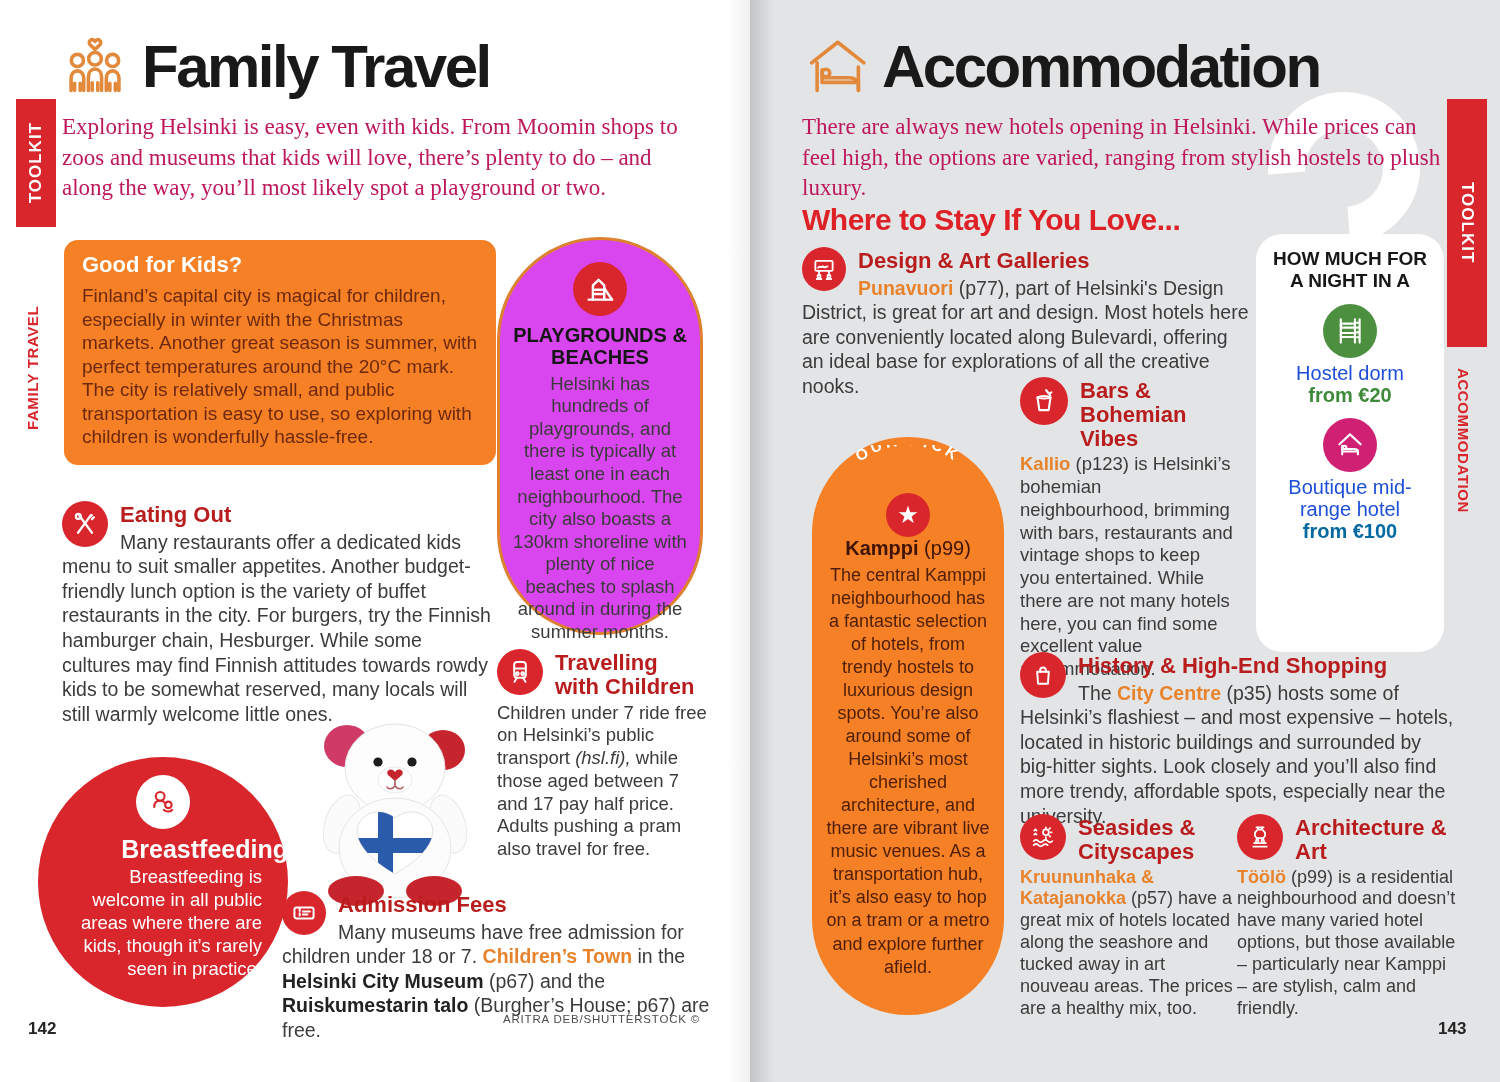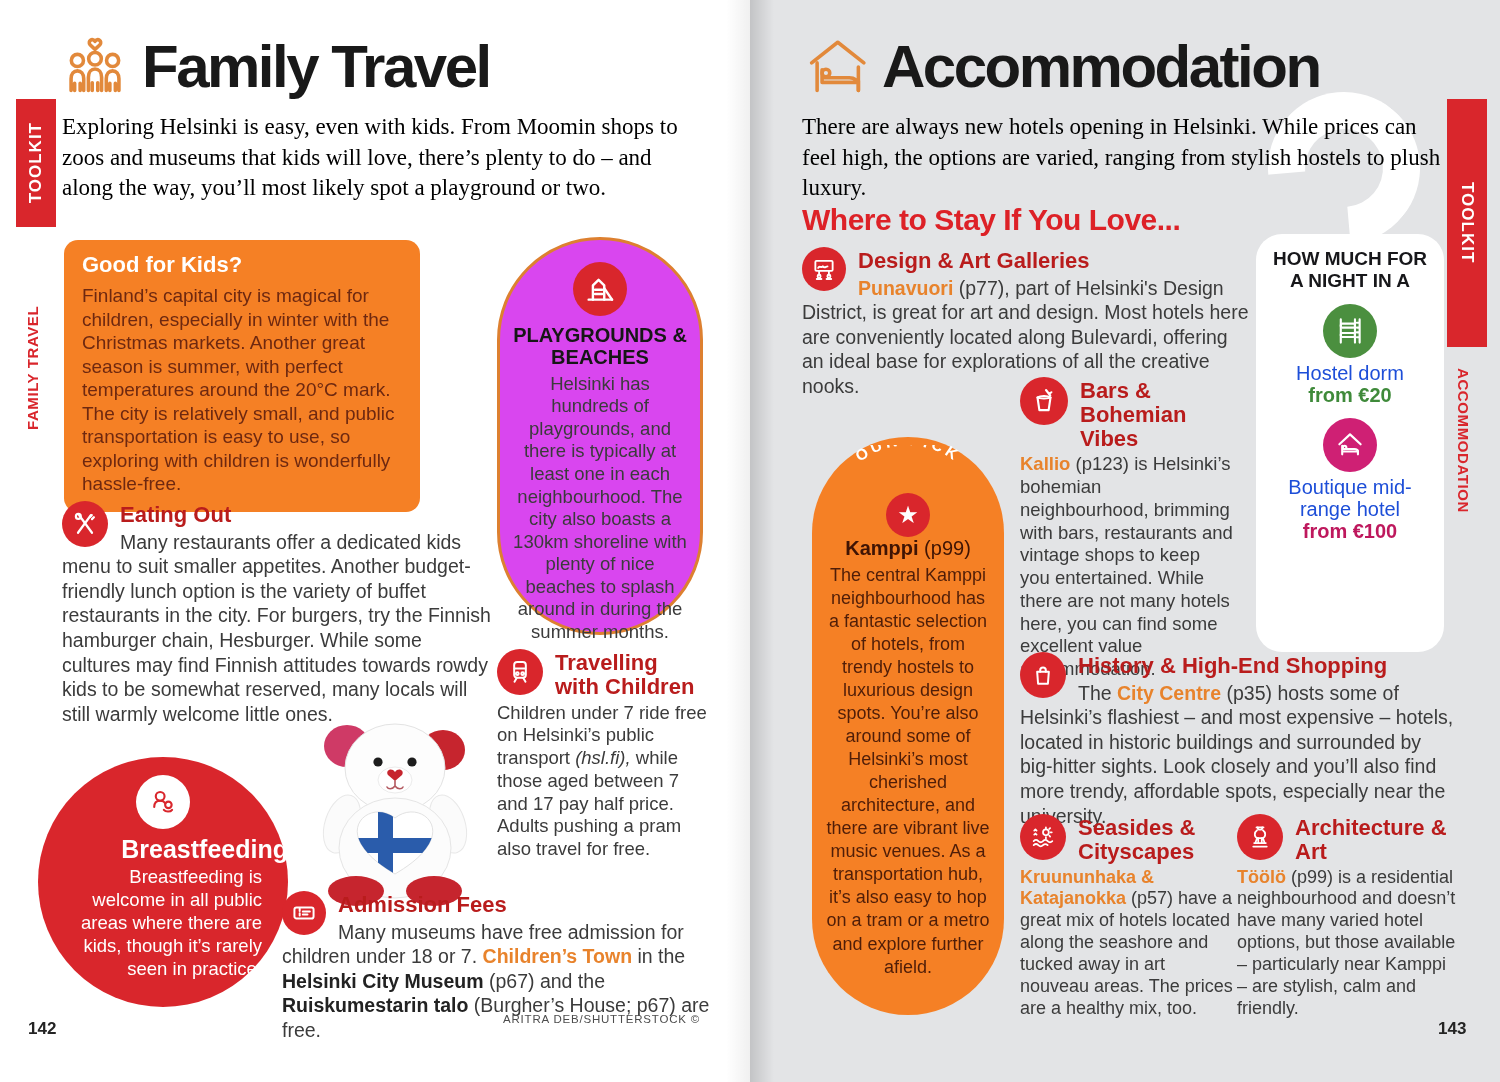--- a/index.html
+++ b/index.html
@@ -18,32 +18,32 @@
   .hanger-panel{left:1256px;top:234px;width:188px;height:418px;background:#fff;border-radius:26px;z-index:1;}
   
   .tab{background:#d9262c;color:#fff;font-weight:bold;font-size:17px;letter-spacing:1px;
        display:flex;align-items:center;justify-content:center;z-index:3;}
   .vert-up{writing-mode:vertical-rl;transform:rotate(180deg);}
   .vert-down{writing-mode:vertical-rl;}
   .side-label{color:#d9262c;font-weight:bold;font-size:15px;letter-spacing:.6px;z-index:3;}
   
   .hdr{display:flex;align-items:center;gap:14px;z-index:2;}
   .hdr h1{margin:0;font-size:60px;font-weight:700;color:#191919;letter-spacing:-2.5px;line-height:1;}
-  .intro{font-family:"Liberation Serif",serif;font-size:23px;line-height:1.33;color:#000000;z-index:2;}
+  .intro{font-family:"Liberation Serif",serif;font-size:23px;line-height:1.33;color:#be185d;z-index:2;}
   
   .sec{z-index:2;}
   .sec h3{font-size:22px;font-weight:700;color:#b91c1c;margin:0;line-height:1.08;padding-top:3px;}
   .sec p{margin:3px 0 0;font-size:19.5px;line-height:1.26;color:#3b3b3b;}
   .ci{background:#d9262c;border-radius:50%;display:flex;align-items:center;justify-content:center;flex:none;}
   .fl{float:left;margin:1px 12px 4px 0;}
   .orange-link{color:#e8832c;font-weight:bold;margin-top:37px;}
   .b{font-weight:bold;color:#222;}
   .i{font-style:italic;}
   
-  .good-kids{left:64px;top:240px;width:356px;background:#f58025;border-radius:14px;
+  .good-kids{left:64px;top:240px;width:432px;background:#f58025;border-radius:14px;
              padding:12px 18px 16px;z-index:2;box-sizing:border-box;}
   .good-kids h3{margin:0 0 6px;font-size:22px;font-weight:700;color:#fff;}
   .good-kids p{margin:0;font-size:19px;line-height:1.24;color:#6e2810;}
   .oval{left:497px;top:237px;width:206px;height:398px;background:#d946ef;border:3px solid #dd8030;
         border-radius:110px;z-index:2;box-sizing:border-box;text-align:center;padding:22px 12px 0;}
   .oval h3{margin:8px 0 4px;font-size:20px;font-weight:800;color:#161616;line-height:1.12;}
   .oval p{margin:0;font-size:18.5px;line-height:1.22;color:#3b3b3b;}
   .bf{left:38px;top:757px;width:250px;height:250px;border-radius:50%;background:#d9262c;color:#fff;
       text-align:right;z-index:2;box-sizing:border-box;padding-top:18px;}
   .bf h3{margin:6px 0 2px;font-size:25px;font-weight:700;color:#fff;}
@@ -62,21 +62,21 @@
   .ourpick .sub{font-size:20px;color:#3f1404;}
   .ourpick .sub .b{color:#3f1404;}
   .ourpick p{margin:4px 0 0;padding:0 13px;font-size:18px;line-height:1.28;color:#4f1d08;}
   .prices{left:1256px;top:234px;width:188px;z-index:2;text-align:center;box-sizing:border-box;padding:14px 8px 0;}
   .prices h3{margin:0 0 2px;font-size:19px;font-weight:800;color:#17171a;line-height:1.18;}
   .pi-circle{width:54px;height:54px;border-radius:50%;margin:11px auto 4px;
              display:flex;align-items:center;justify-content:center;}
   .pi-label{font-size:20px;color:#1d4ed8;line-height:1.1;}
   .pi-price{font-size:20px;font-weight:bold;}
   .c-green{background:#4b8f3f;} .t-green{color:#3f8a3a;}
-  .c-pink{background:#cf2074;}  .t-pink{color:#be185d;}
+  .c-pink{background:#cf2074;}  .t-pink{color:#0369a1;}
   .c-teal{background:#1d7f97;}  .t-teal{color:#1b7d94;}
   .narrow p{font-size:18.5px;line-height:1.23;}
   .narrow2 p{font-size:18px;line-height:1.22;}
   svg{display:block;}
 </style>
 </head>
 <body>
 
 <div id="canvas">
 

